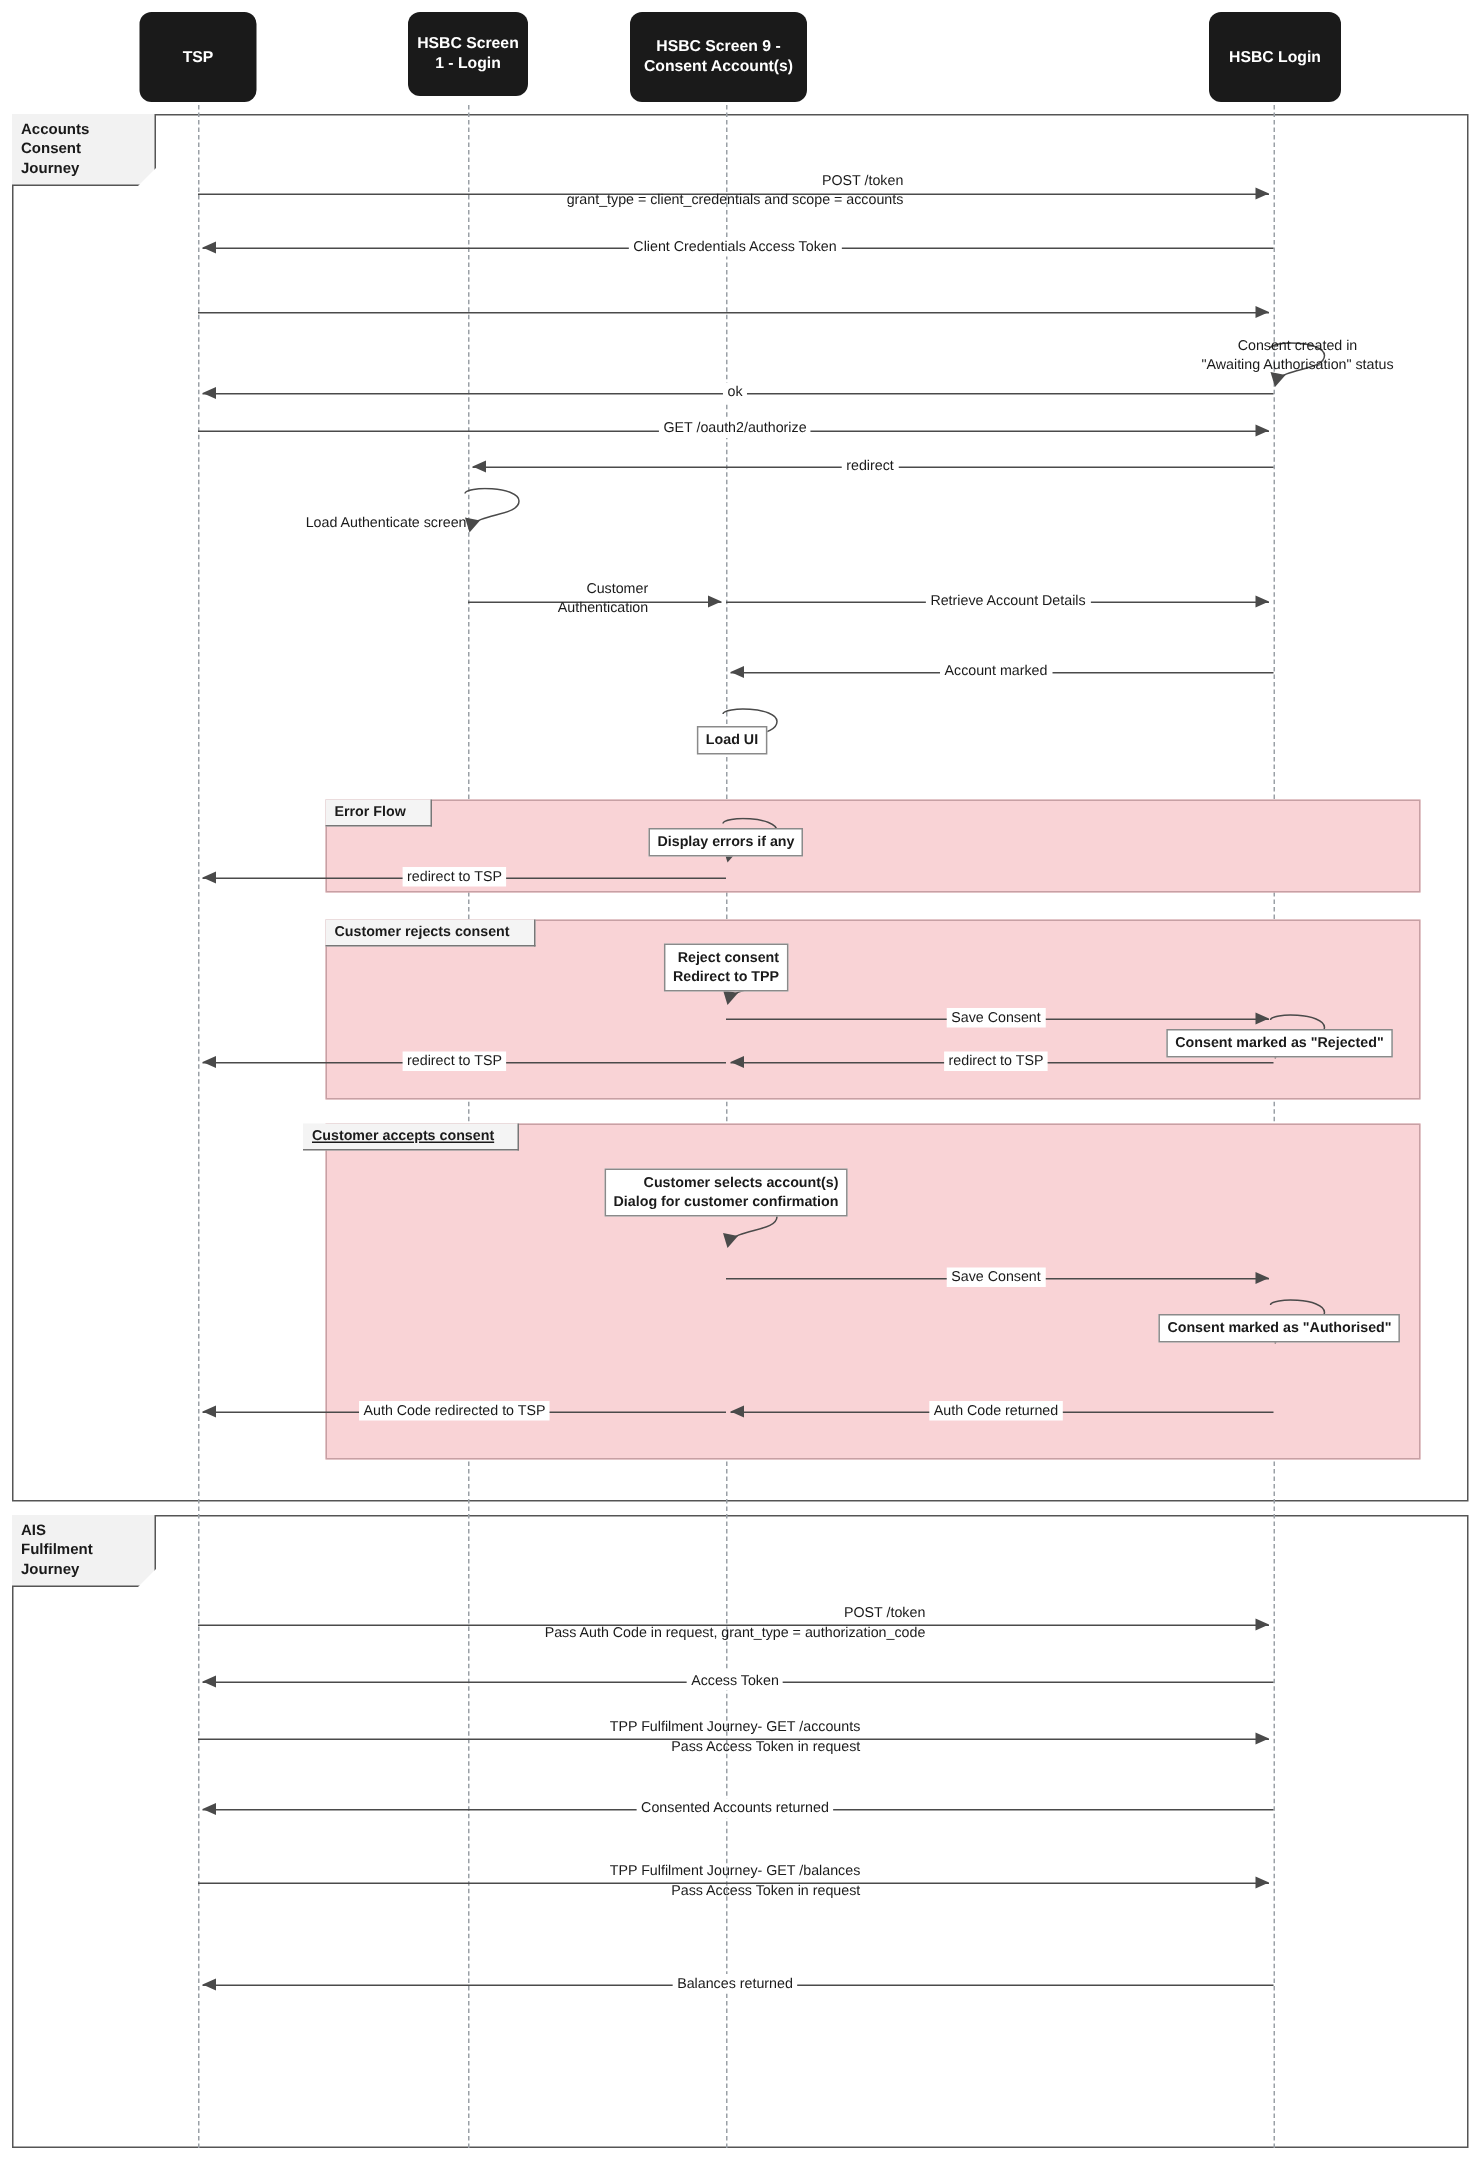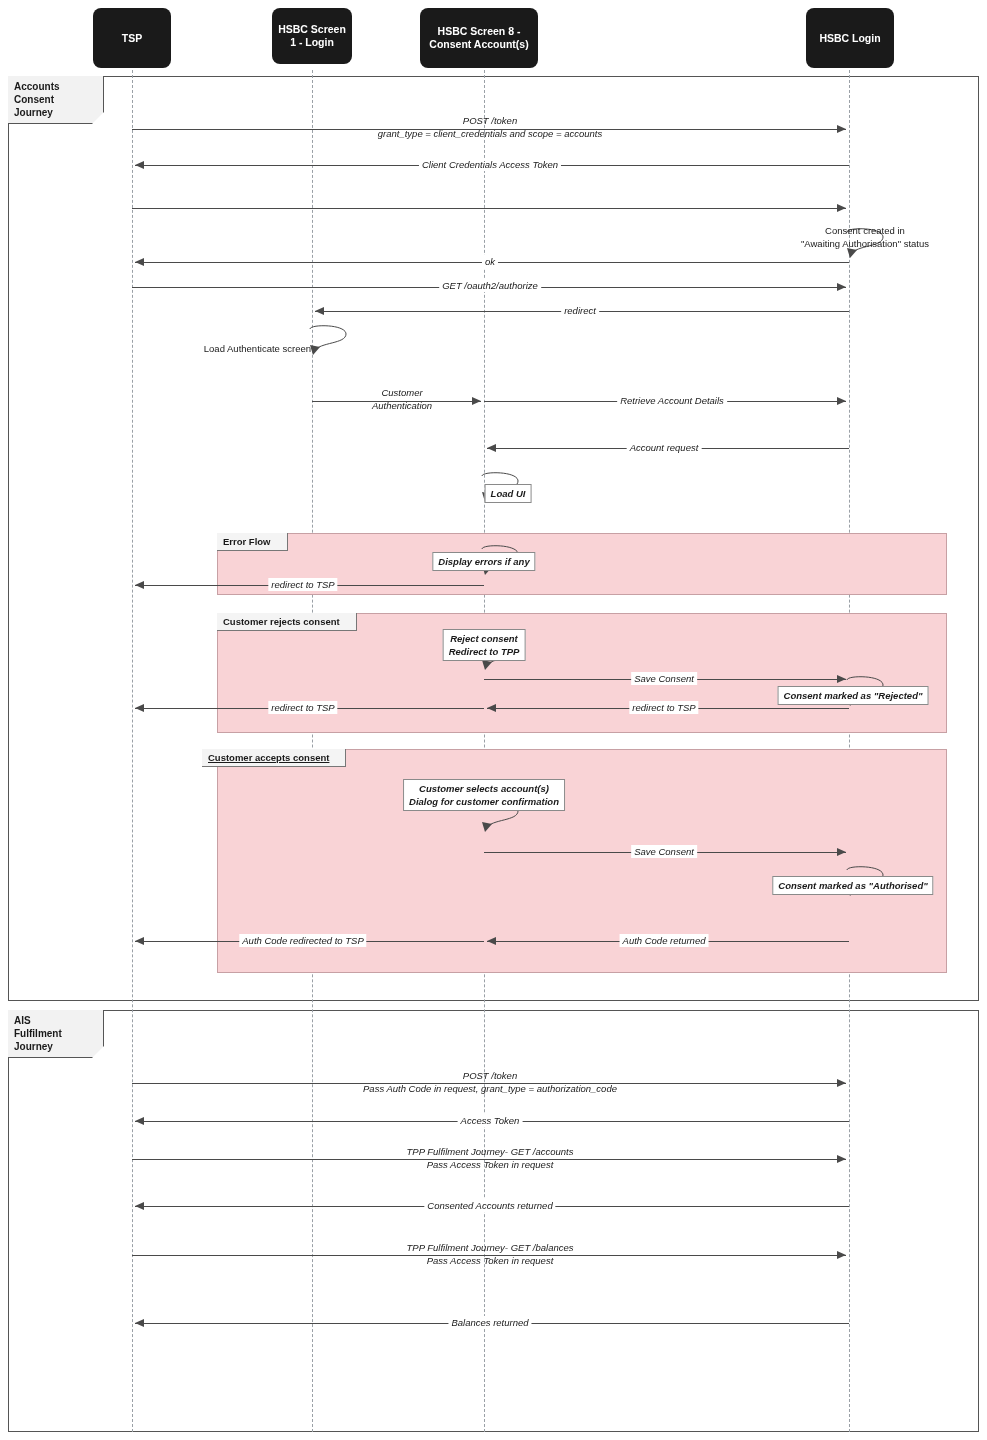--- a/index.html
+++ b/index.html
@@ -102,25 +102,24 @@
     height: 0;
     border-top: 4.5px solid transparent;
     border-bottom: 4.5px solid transparent;
   }
   .arrow-right { border-left: 9px solid #4a4a4a; }
   .arrow-left { border-right: 9px solid #4a4a4a; }
   .msglabel {
     position: absolute;
     font-size: 9.5px;
     line-height: 13px;
-    text-align: center;
+    text-align: right;
     color: #1a1a1a;
     white-space: nowrap;
     transform: translateX(-50%);
-    font-style: italic;
   }
   .msglabel.boxed {
     background: #ffffff;
     border: 1px solid #8a8a8a;
     font-weight: bold;
     padding: 2px 5px;
   }
   .msglabel.plain-bg {
     background: #ffffff;
     padding: 0 3px;
@@ -163,21 +162,21 @@
     <div class="altbox-label" style="left: 217px; top: 613px;">Customer rejects consent</div>
     <div class="altbox" style="left: 217px; top: 749px; width: 730px; height: 224px;"></div>
     <div class="altbox-label" style="left: 202px; top: 749px; text-decoration: underline;">Customer accepts consent</div>
     <div class="participant" style="left: 93px; top: 8px; width: 78px; height: 60px;">
       <span>TSP</span>
     </div>
     <div class="participant" style="left: 272px; top: 8px; width: 80px; height: 56px;">
       <span>HSBC Screen 1 - Login</span>
     </div>
     <div class="participant" style="left: 420px; top: 8px; width: 118px; height: 60px;">
-      <span>HSBC Screen 8 - Consent Account(s)</span>
+      <span>HSBC Screen 9 - Consent Account(s)</span>
     </div>
     <div class="participant" style="left: 806px; top: 8px; width: 88px; height: 60px;">
       <span>HSBC Login</span>
     </div>
     <div class="msgline" style="left: 132px; top: 129px; width: 714px;"></div>
     <div class="arrowhead arrow-right" style="top: 125px; left: 837px;"></div>
     <div class="msglabel nobg" style="left: 490px; top: 114px;">POST /token<br>grant_type = client_credentials and scope = accounts</div>
     <div class="msgline" style="left: 135px; top: 165px; width: 714px;"></div>
     <div class="arrowhead arrow-left" style="top: 161px; left: 135px;"></div>
     <div class="msglabel plain-bg" style="left: 490px; top: 158px;">Client Credentials Access Token</div>
@@ -193,21 +192,21 @@
     <div class="arrowhead arrow-left" style="top: 307px; left: 315px;"></div>
     <div class="msglabel plain-bg" style="left: 580px; top: 304px;">redirect</div>
     <div class="msgline" style="left: 484px; top: 401px; width: 362px;"></div>
     <div class="arrowhead arrow-right" style="top: 397px; left: 837px;"></div>
     <div class="msglabel plain-bg" style="left: 672px; top: 394px;">Retrieve Account Details</div>
     <div class="msgline" style="left: 312px; top: 401px; width: 169px;"></div>
     <div class="arrowhead arrow-right" style="top: 397px; left: 472px;"></div>
     <div class="msglabel nobg" style="left: 402px; top: 386px;">Customer<br>Authentication</div>
     <div class="msgline" style="left: 487px; top: 448px; width: 362px;"></div>
     <div class="arrowhead arrow-left" style="top: 444px; left: 487px;"></div>
-    <div class="msglabel plain-bg" style="left: 664px; top: 441px;">Account request</div>
+    <div class="msglabel plain-bg" style="left: 664px; top: 441px;">Account marked</div>
     <div class="msgline" style="left: 135px; top: 585px; width: 349px;"></div>
     <div class="arrowhead arrow-left" style="top: 581px; left: 135px;"></div>
     <div class="msglabel plain-bg" style="left: 303px; top: 578px;">redirect to TSP</div>
     <div class="msgline" style="left: 484px; top: 679px; width: 362px;"></div>
     <div class="arrowhead arrow-right" style="top: 675px; left: 837px;"></div>
     <div class="msglabel plain-bg" style="left: 664px; top: 672px;">Save Consent</div>
     <div class="msgline" style="left: 487px; top: 708px; width: 362px;"></div>
     <div class="arrowhead arrow-left" style="top: 704px; left: 487px;"></div>
     <div class="msglabel plain-bg" style="left: 664px; top: 701px;">redirect to TSP</div>
     <div class="msgline" style="left: 135px; top: 708px; width: 349px;"></div>
@@ -253,21 +252,21 @@
         <polygon points="2,20 12,22 5,30" fill="#4a4a4a"></polygon>
       </svg>
     </div>
     <div class="noteplain" style="top: 342px; left: 311px; transform: translateX(-100%);">Load Authenticate screen</div>
     <div class="selfloop" style="left: 480px; top: 472px;">
       <svg width="46" height="34" viewBox="0 0 46 34">
         <path d="M2 4 C 2 -1, 38 -1, 38 9 C 38 19, 12 17, 6 26" fill="none" stroke="#4a4a4a" stroke-width="1"></path>
         <polygon points="2,20 12,22 5,30" fill="#4a4a4a"></polygon>
       </svg>
     </div>
-    <div class="msglabel boxed" style="top: 484px; left: 508px; transform: translateX(-50%);">Load UI</div>
+    <div class="msglabel boxed" style="top: 484px; left: 488px; transform: translateX(-50%);">Load UI</div>
     <div class="selfloop" style="left: 480px; top: 545px;">
       <svg width="46" height="34" viewBox="0 0 46 34">
         <path d="M2 4 C 2 -1, 38 -1, 38 9 C 38 19, 12 17, 6 26" fill="none" stroke="#4a4a4a" stroke-width="1"></path>
         <polygon points="2,20 12,22 5,30" fill="#4a4a4a"></polygon>
       </svg>
     </div>
     <div class="msglabel boxed" style="top: 552px; left: 484px; transform: translateX(-50%);">Display errors if any</div>
     <div class="selfloop" style="left: 480px; top: 640px;">
       <svg width="46" height="34" viewBox="0 0 46 34">
         <path d="M2 4 C 2 -1, 38 -1, 38 9 C 38 19, 12 17, 6 26" fill="none" stroke="#4a4a4a" stroke-width="1"></path>

